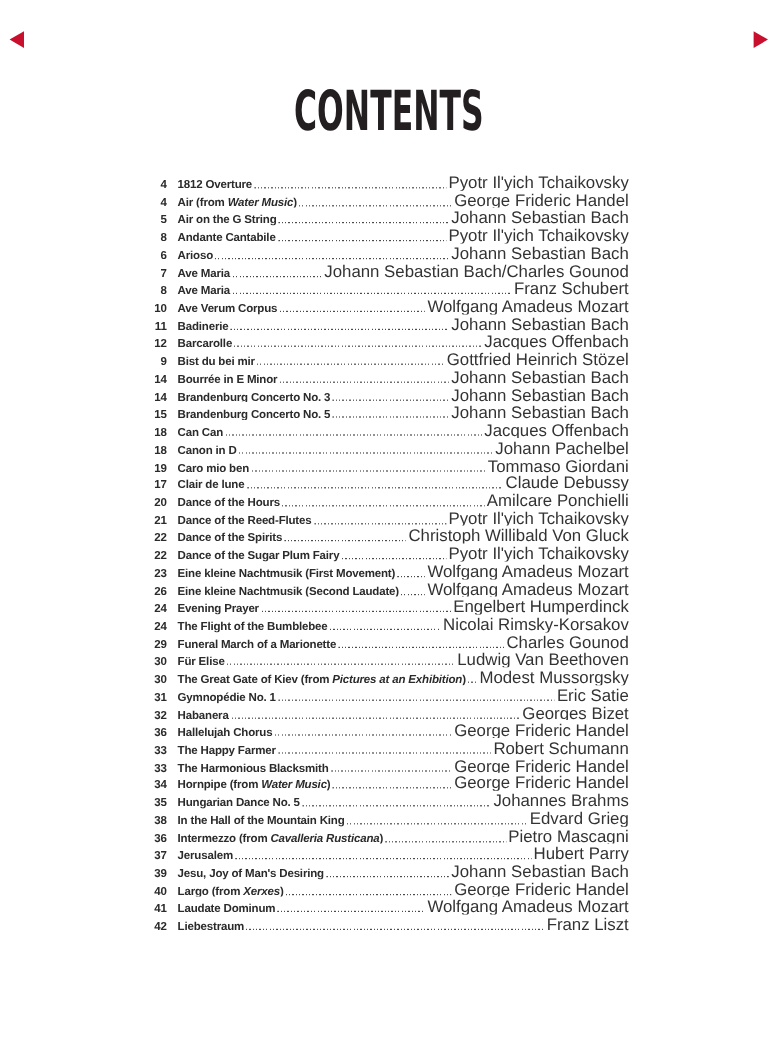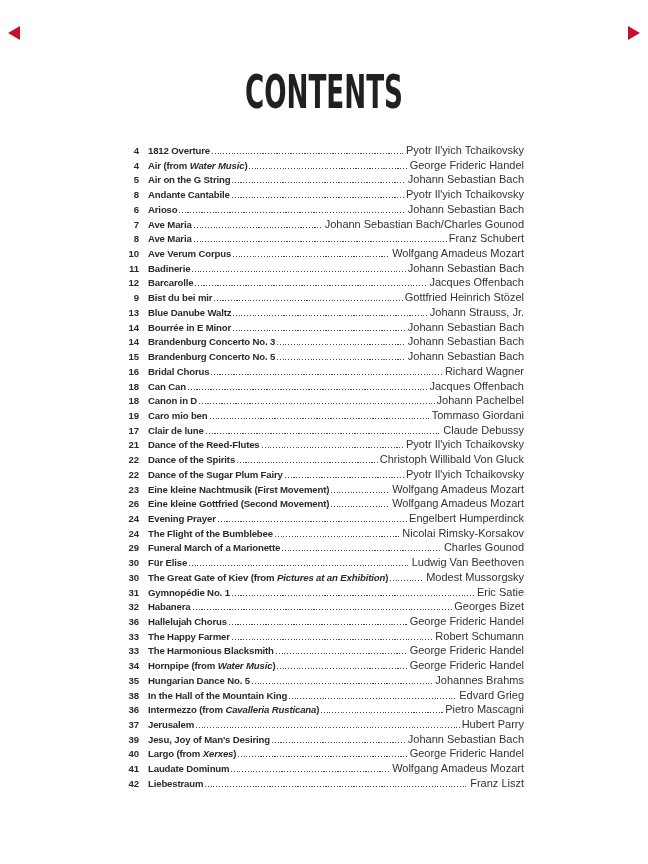--- a/index.html
+++ b/index.html
@@ -54,21 +54,21 @@
   .t i{font-style:italic;}
   .leader{
     flex:1 1 auto;
     height:1px;
     margin:0 2px;
     min-width:6px;
     background:repeating-linear-gradient(to right,#4a4a4a 0 1.1px,transparent 1.1px 2.8px);
   }
   .composer{
     font-weight:400;
-    font-size:11px;
+    font-size:14px;
     color:#333333;
   }
   .page-turn{
     position:absolute;
     width:0;height:0;
     border-top:7px solid transparent;
     border-bottom:7px solid transparent;
     cursor:pointer;
   }
   .page-turn.left{left:8px;top:26px;border-right:12px solid #c8102e;}
@@ -155,26 +155,20 @@
       <span class="composer">Jacques Offenbach</span>
     </div>
 
     <div class="row">
       <span class="num">9</span>
       <span class="t"><span>Bist du bei mir</span></span>
       <span class="leader"></span>
       <span class="composer">Gottfried Heinrich Stözel</span>
     </div>
 
-    <div class="row">
-      <span class="num">13</span>
-      <span class="t"><span>Blue Danube Waltz</span></span>
-      <span class="leader"></span>
-      <span class="composer">Johann Strauss, Jr.</span>
-    </div>
 
     <div class="row">
       <span class="num">14</span>
       <span class="t"><span>Bourrée in E Minor</span></span>
       <span class="leader"></span>
       <span class="composer">Johann Sebastian Bach</span>
     </div>
 
     <div class="row">
       <span class="num">14</span>
@@ -183,26 +177,20 @@
       <span class="composer">Johann Sebastian Bach</span>
     </div>
 
     <div class="row">
       <span class="num">15</span>
       <span class="t"><span>Brandenburg Concerto No. 5</span></span>
       <span class="leader"></span>
       <span class="composer">Johann Sebastian Bach</span>
     </div>
 
-    <div class="row">
-      <span class="num">16</span>
-      <span class="t"><span>Bridal Chorus</span></span>
-      <span class="leader"></span>
-      <span class="composer">Richard Wagner</span>
-    </div>
 
     <div class="row">
       <span class="num">18</span>
       <span class="t"><span>Can Can</span></span>
       <span class="leader"></span>
       <span class="composer">Jacques Offenbach</span>
     </div>
 
     <div class="row">
       <span class="num">18</span>
@@ -218,20 +206,26 @@
       <span class="composer">Tommaso Giordani</span>
     </div>
 
     <div class="row">
       <span class="num">17</span>
       <span class="t"><span>Clair de lune</span></span>
       <span class="leader"></span>
       <span class="composer">Claude Debussy</span>
     </div>
 
+    <div class="row">
+      <span class="num">20</span>
+      <span class="t"><span>Dance of the Hours</span></span>
+      <span class="leader"></span>
+      <span class="composer">Amilcare Ponchielli</span>
+    </div>
 
     <div class="row">
       <span class="num">21</span>
       <span class="t"><span>Dance of the Reed-Flutes</span></span>
       <span class="leader"></span>
       <span class="composer">Pyotr Il'yich Tchaikovsky</span>
     </div>
 
     <div class="row">
       <span class="num">22</span>
@@ -249,21 +243,21 @@
 
     <div class="row">
       <span class="num">23</span>
       <span class="t"><span>Eine kleine Nachtmusik (First Movement)</span></span>
       <span class="leader"></span>
       <span class="composer">Wolfgang Amadeus Mozart</span>
     </div>
 
     <div class="row">
       <span class="num">26</span>
-      <span class="t"><span>Eine kleine Gottfried (Second Movement)</span></span>
+      <span class="t"><span>Eine kleine Nachtmusik (Second Laudate)</span></span>
       <span class="leader"></span>
       <span class="composer">Wolfgang Amadeus Mozart</span>
     </div>
 
     <div class="row">
       <span class="num">24</span>
       <span class="t"><span>Evening Prayer</span></span>
       <span class="leader"></span>
       <span class="composer">Engelbert Humperdinck</span>
     </div>

